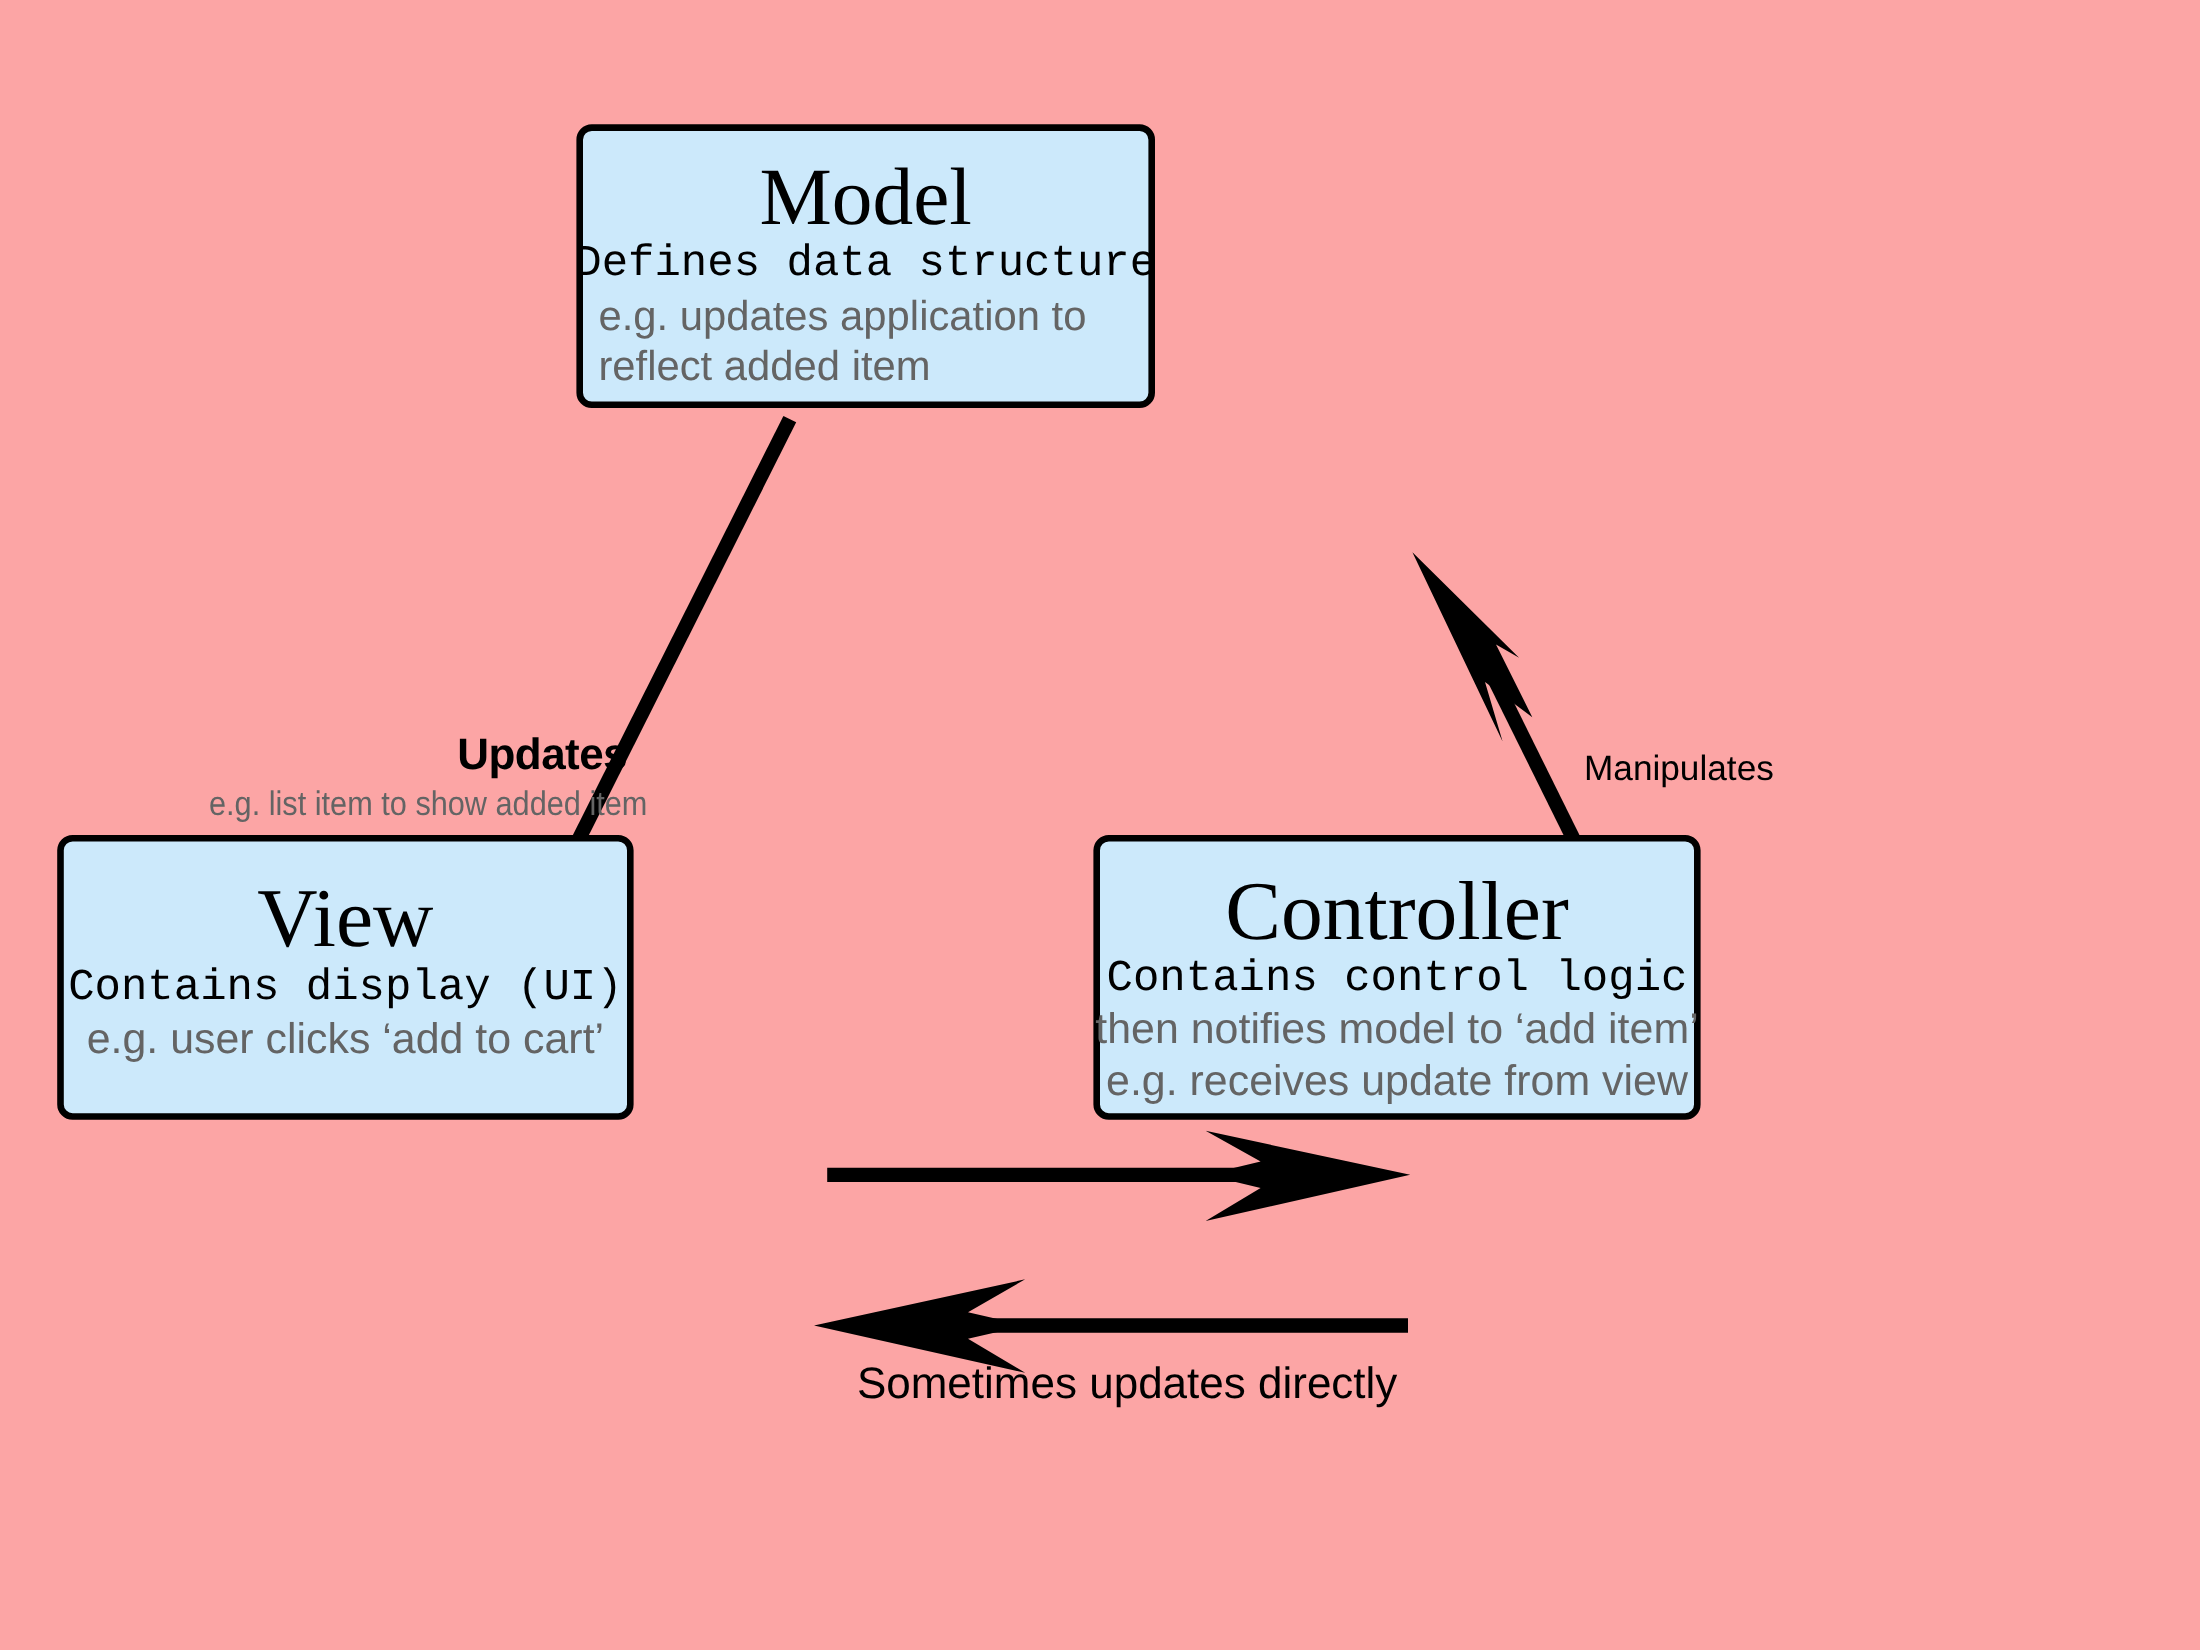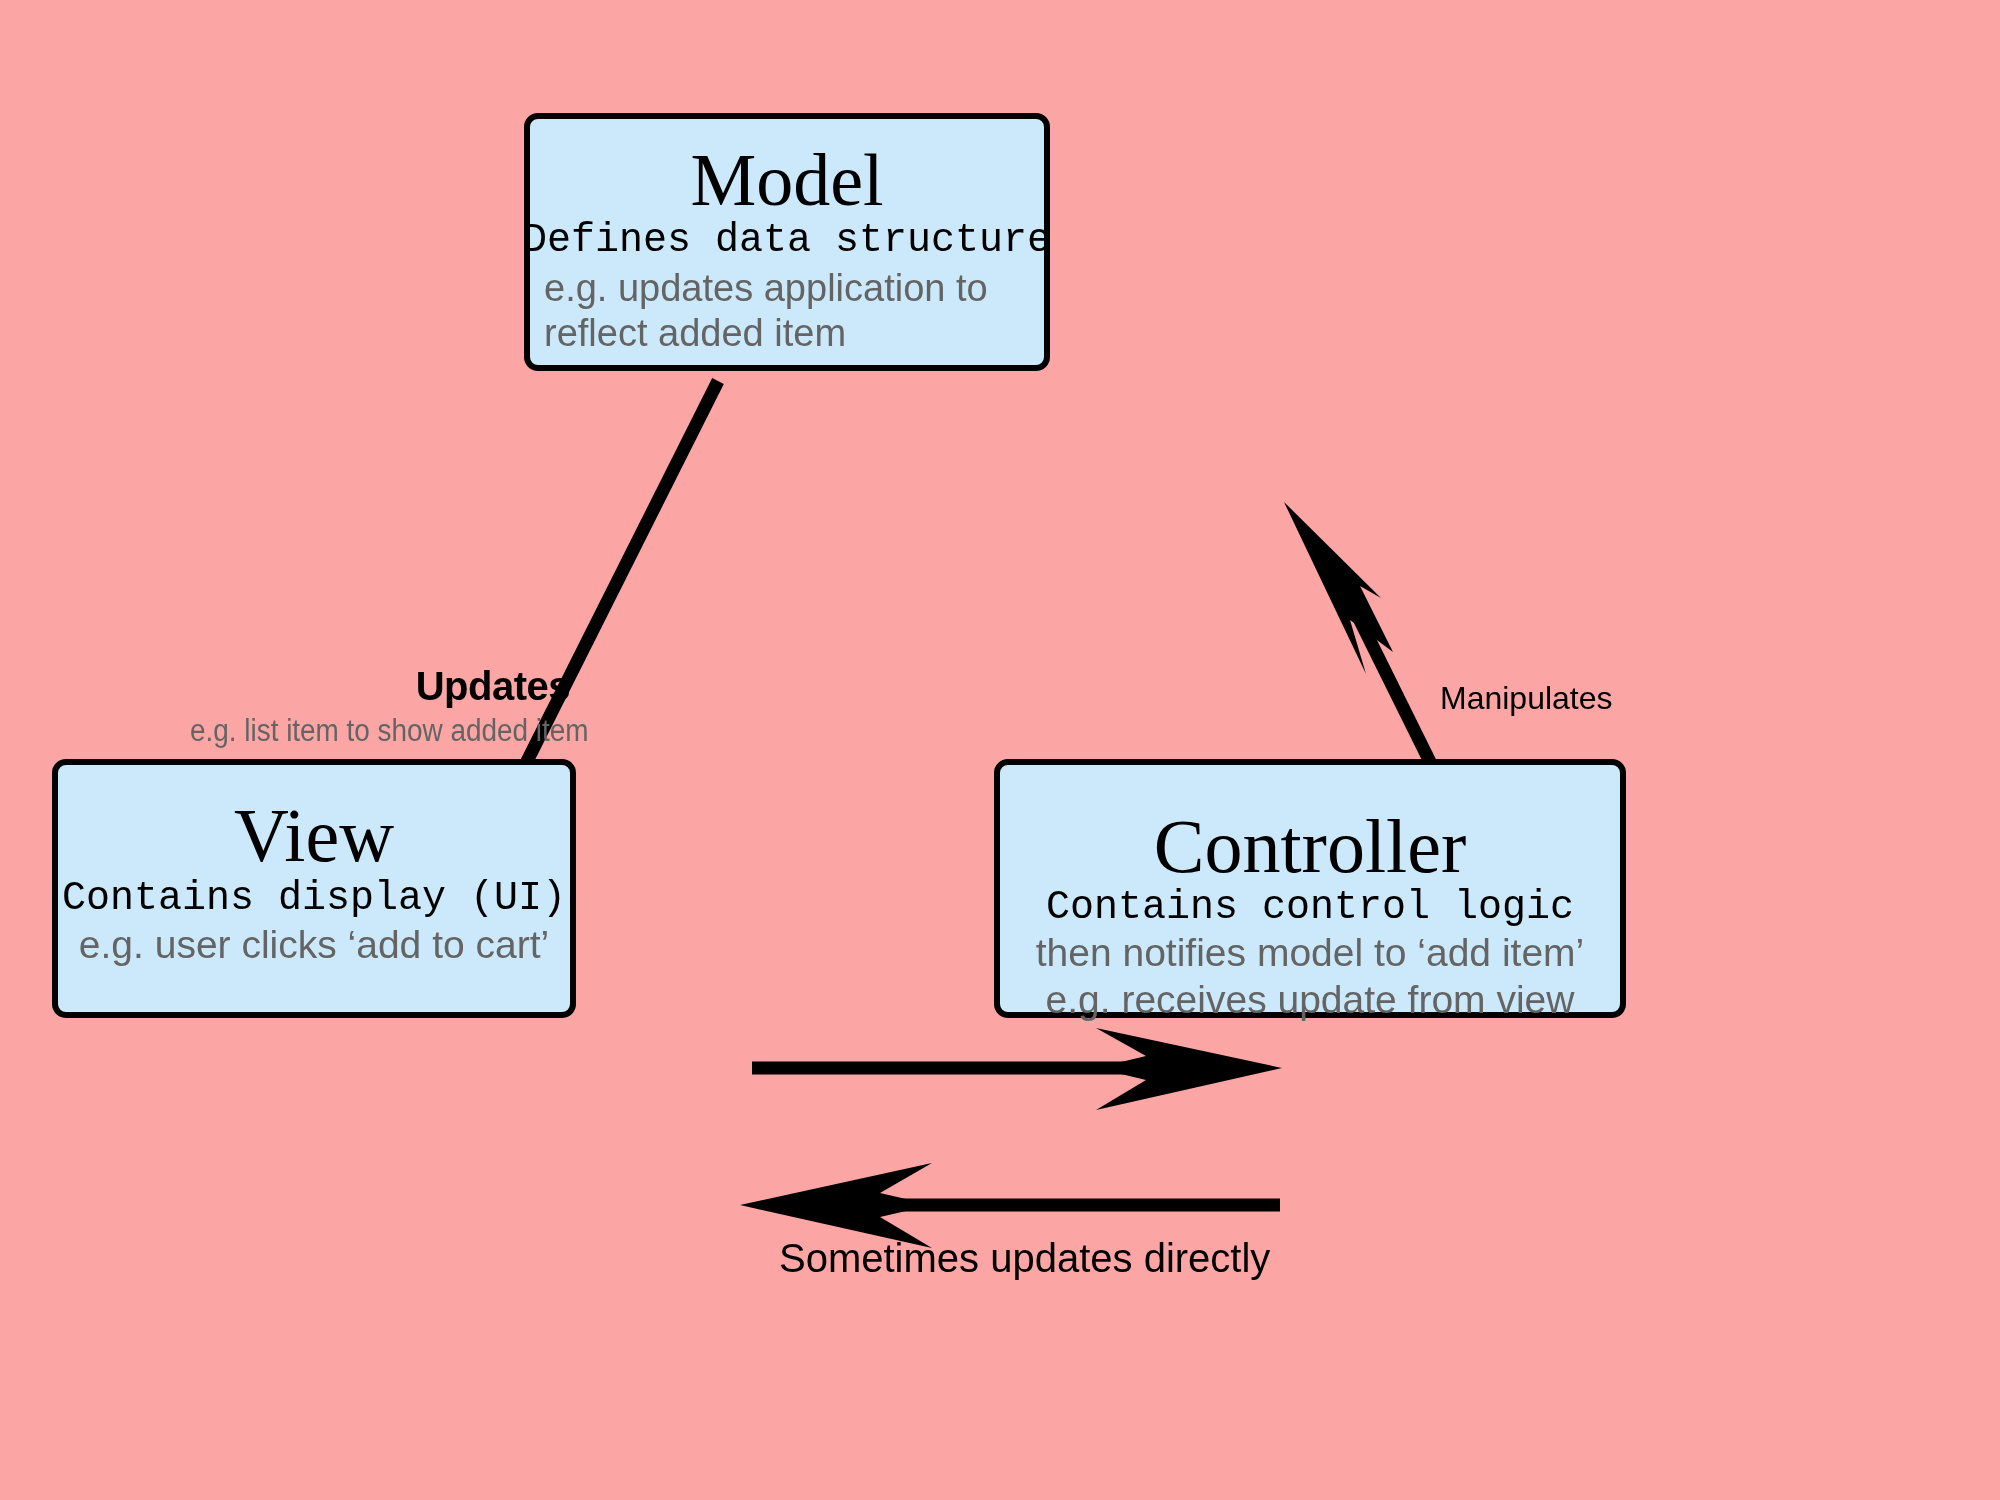--- a/index.html
+++ b/index.html
@@ -72,22 +72,22 @@
     width: 524px; height: 259px;
     padding-top: 32px;
   }
   #view-node .node-title { font-size: 76px; }
   #view-node .node-sub   { font-size: 40px; margin-top: 4px; }
   #view-node .node-eg    { font-size: 39px; margin-top: 2px; text-align: center; white-space: nowrap; }
 
   
   #controller-node {
     left: 994px; top: 759px;
-    width: 632px; height: 259px;
-    padding-top: 43px;
+    width: 552px; height: 259px;
+    padding-top: 26px;
   }
   #controller-node .node-title { font-size: 76px; }
   #controller-node .node-sub   { font-size: 40px; margin-top: 2px; }
   #controller-node .node-eg    { font-size: 39px; margin-top: 1px; text-align: center; white-space: nowrap; }
 
   
   #edges {
     position: absolute;
     left: 0; top: 0;
     width: 2000px; height: 1500px;

